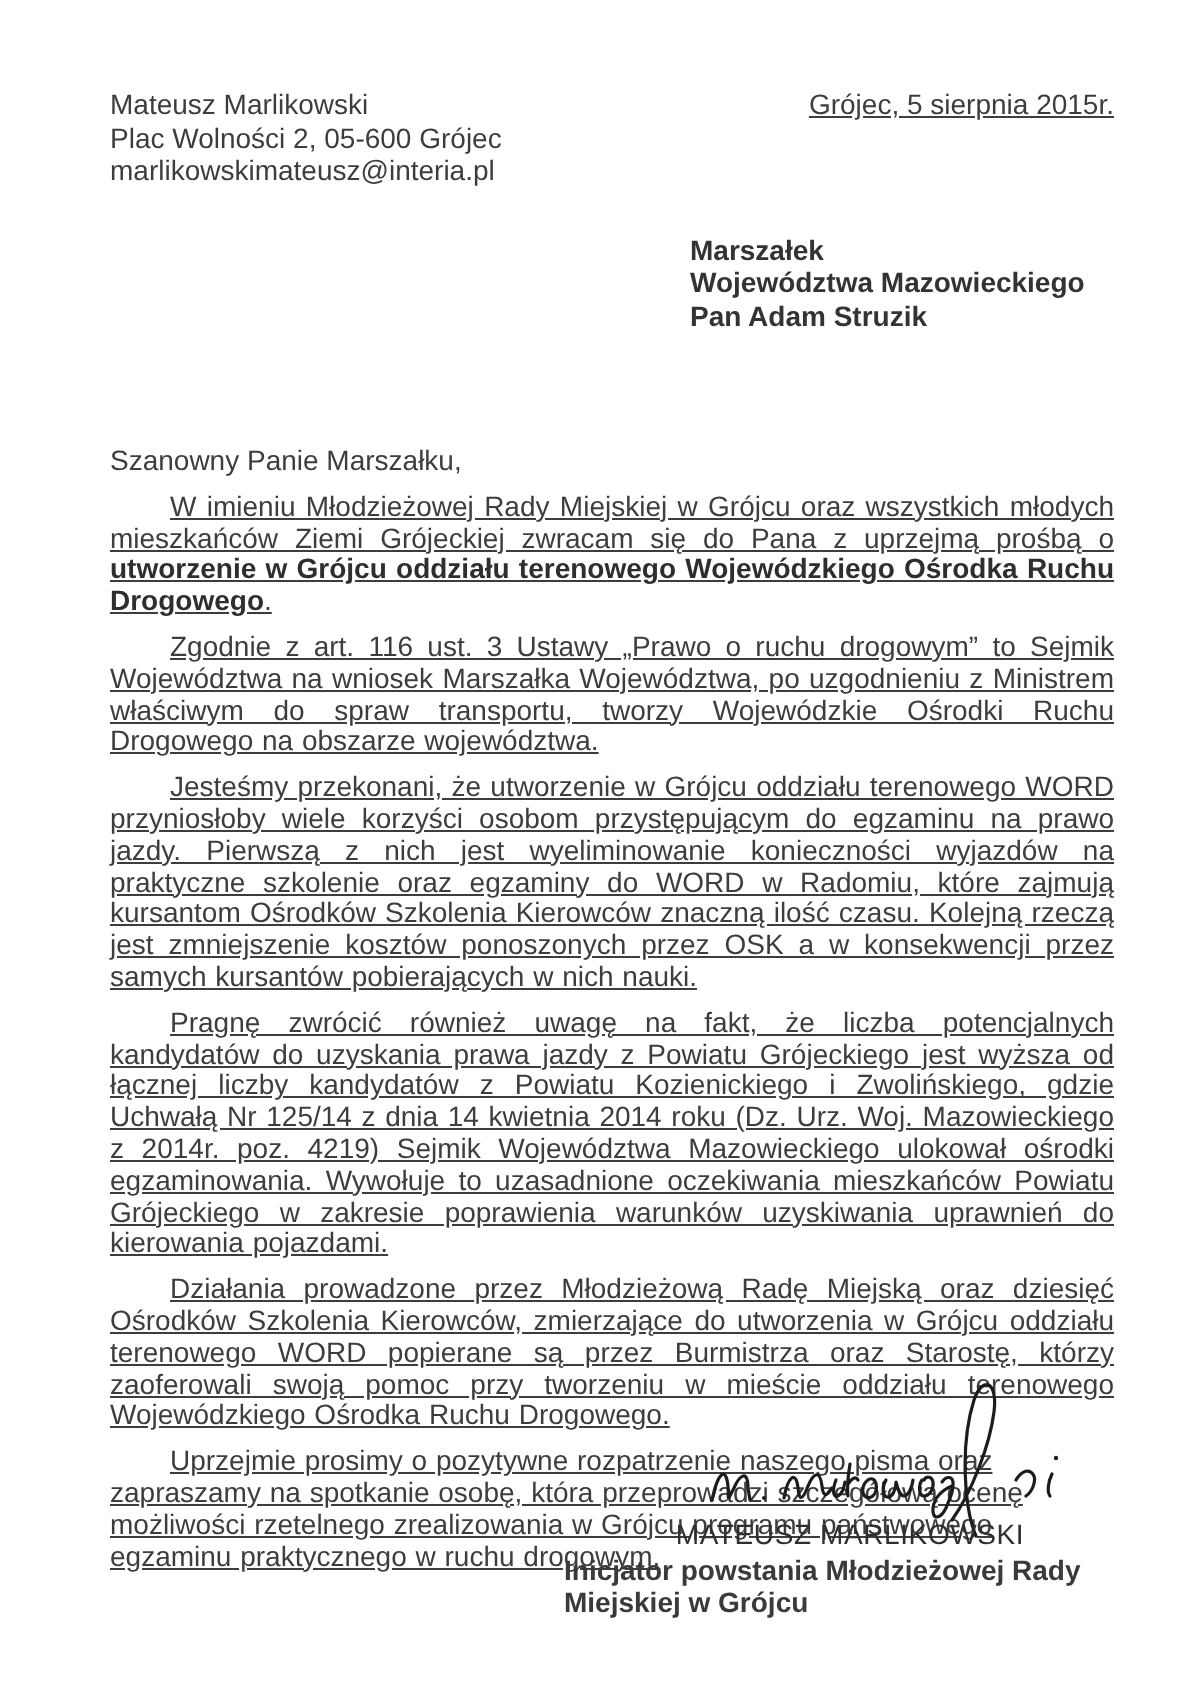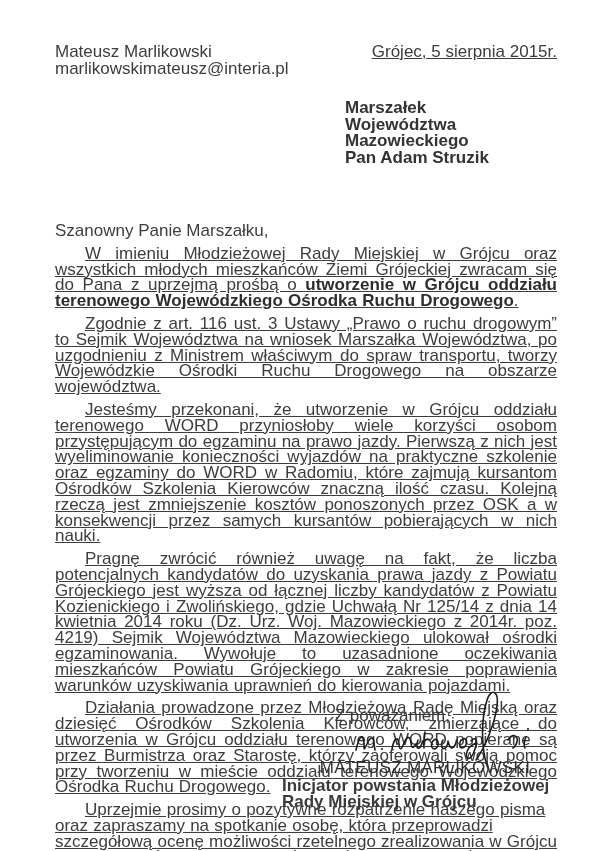--- a/index.html
+++ b/index.html
@@ -5,21 +5,21 @@
   html, body { margin: 0; padding: 0; background: #ffffff; }
   .page {
     position: relative;
     width: 600px;
     height: 851px;
     margin: 0 auto;
     background: #ffffff;
     box-sizing: border-box;
     padding: 44px 43px 0 55px;
     font-family: "Liberation Sans", sans-serif;
-    font-size: 17px;
+    font-size: 14px;
     line-height: 15.8px;
     color: #3d3d3d;
     overflow: hidden;
   }
   .sender-block { line-height: 16.5px; }
   .date-line {
     position: absolute;
     top: 44px;
     right: 43px;
     line-height: 16.5px;
@@ -82,20 +82,21 @@
     font-weight: bold;
   }
 </style>
 </head>
 <body>
 
 <div class="page">
 
   <div class="sender-block">
     <div>Mateusz Marlikowski</div>
+    <div>Plac Wolności 2, 05-600 Grójec</div>
     <div>marlikowskimateusz@interia.pl</div>
   </div>
 
   <div class="date-line">Grójec, 5 sierpnia 2015r.</div>
 
   <div class="recipient-block">
     <div>Marszałek</div>
     <div>Województwa Mazowieckiego</div>
     <div>Pan Adam Struzik</div>
   </div>
@@ -104,21 +105,20 @@
 
   <p class="body-par"><span>W imieniu Młodzieżowej Rady Miejskiej w Grójcu oraz wszystkich młodych mieszkańców Ziemi Grójeckiej zwracam się do Pana z uprzejmą prośbą o </span><strong>utworzenie w Grójcu oddziału terenowego Wojewódzkiego Ośrodka Ruchu Drogowego</strong><span>.</span></p>
 
   <p class="body-par">Zgodnie z art. 116 ust. 3 Ustawy „Prawo o ruchu drogowym” to Sejmik Województwa na wniosek Marszałka Województwa, po uzgodnieniu z Ministrem właściwym do spraw transportu, tworzy Wojewódzkie Ośrodki Ruchu Drogowego na obszarze województwa.</p>
   <p class="body-par">Jesteśmy przekonani, że utworzenie w Grójcu oddziału terenowego WORD przyniosłoby wiele korzyści osobom przystępującym do egzaminu na prawo jazdy. Pierwszą z nich jest wyeliminowanie konieczności wyjazdów na praktyczne szkolenie oraz egzaminy do WORD w Radomiu, które zajmują kursantom Ośrodków Szkolenia Kierowców znaczną ilość czasu. Kolejną rzeczą jest zmniejszenie kosztów ponoszonych przez OSK a w konsekwencji przez samych kursantów pobierających w nich nauki.</p>
   <p class="body-par">Pragnę zwrócić również uwagę na fakt, że liczba potencjalnych kandydatów do uzyskania prawa jazdy z Powiatu Grójeckiego jest wyższa od łącznej liczby kandydatów z Powiatu Kozienickiego i Zwolińskiego, gdzie Uchwałą Nr 125/14 z dnia 14 kwietnia 2014 roku (Dz. Urz. Woj. Mazowieckiego z 2014r. poz. 4219) Sejmik Województwa Mazowieckiego ulokował ośrodki egzaminowania. Wywołuje to uzasadnione oczekiwania mieszkańców Powiatu Grójeckiego w zakresie poprawienia warunków uzyskiwania uprawnień do kierowania pojazdami.</p>
   <p class="body-par">Działania prowadzone przez Młodzieżową Radę Miejską oraz dziesięć Ośrodków Szkolenia Kierowców, zmierzające do utworzenia w Grójcu oddziału terenowego WORD popierane są przez Burmistrza oraz Starostę, którzy zaoferowali swoją pomoc przy tworzeniu w mieście oddziału terenowego Wojewódzkiego Ośrodka Ruchu Drogowego.</p>
   <p class="body-par ragged">Uprzejmie prosimy o pozytywne rozpatrzenie naszego pisma oraz zapraszamy na spotkanie osobę, która przeprowadzi szczegółową ocenę możliwości rzetelnego zrealizowania w Grójcu programu państwowego egzaminu praktycznego w ruchu drogowym.</p>
 
   <div class="closing">
-    <div class="valediction">Z poważaniem,</div>
 
     <svg class="signature-svg" viewBox="0 0 215 88" xmlns="http://www.w3.org/2000/svg" fill="none" stroke="#1c1c1c" stroke-width="1.6" stroke-linecap="round" stroke-linejoin="round">
 
       <path d="M6 62 C9 48 13 45 14 55 C14.5 61 13 64 17 56 C20 49 24 47 24 56 L25 62"></path>
       <circle cx="32" cy="61" r="1" fill="#1c1c1c" stroke="none"></circle>
 
       <path d="M42 61 C44 50 48 47 49 56 C49.5 62 51 63 54 55 C57 48 60 47 61 55 C61.5 60 63 61 66 56"></path>
       <path d="M68 52 C66 57 66.5 61 69 60 C71 59 72 56 72.5 53"></path>
       <path d="M75 44 C74 50 73.5 56 74 60 M74 54 C76 51 78 50 79 52"></path>
       <path d="M84 52 C81 54 80.5 59 83 60.5 C86 62 89 58 88 54 C87.5 51 85 51 84 52"></path>

